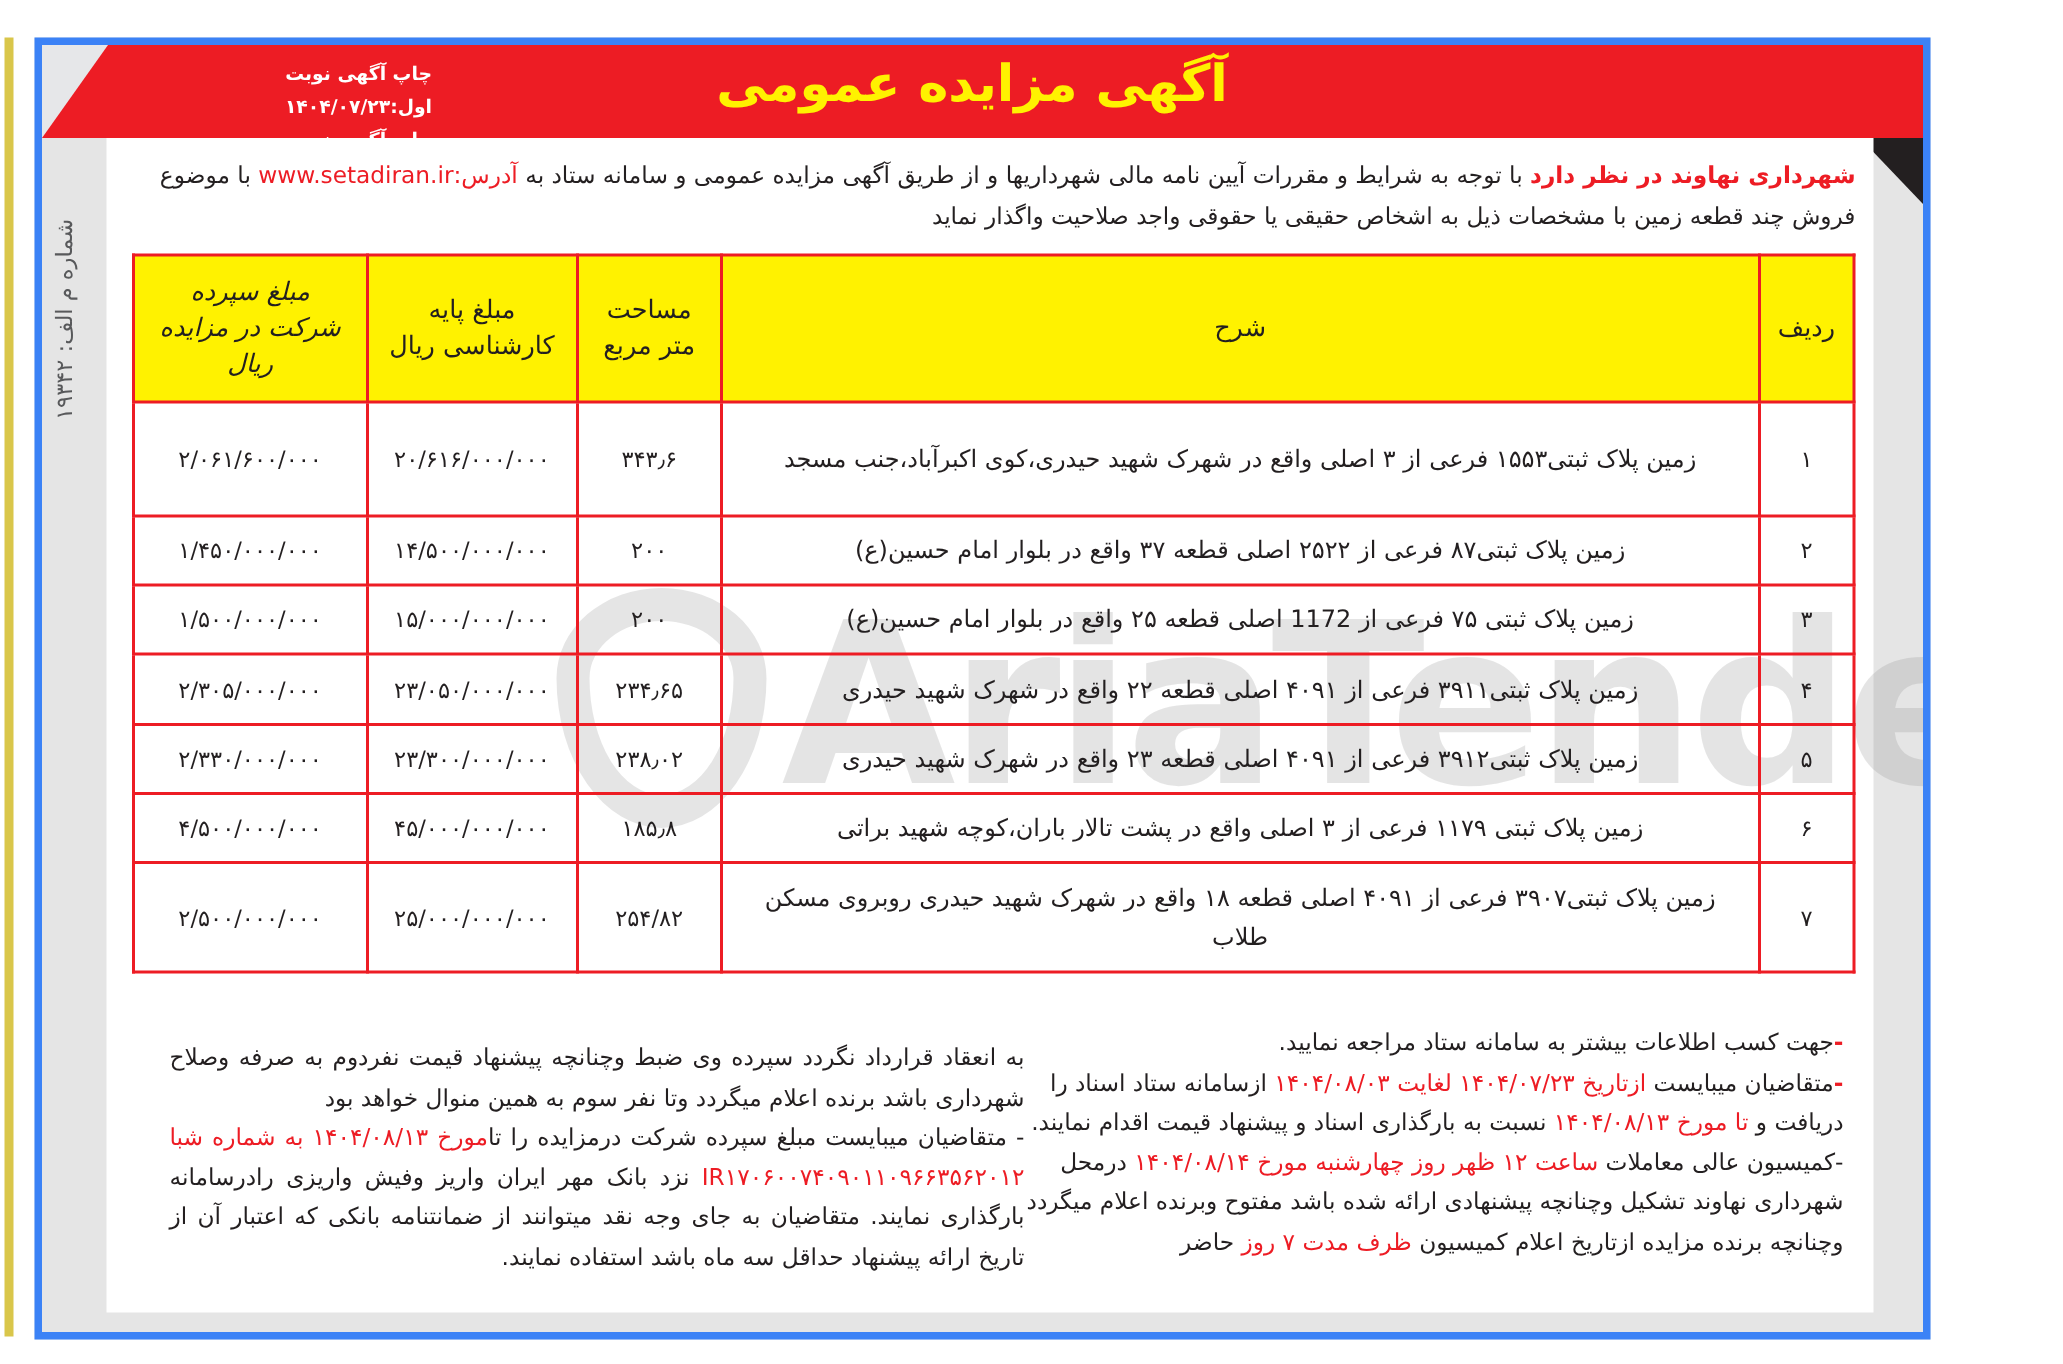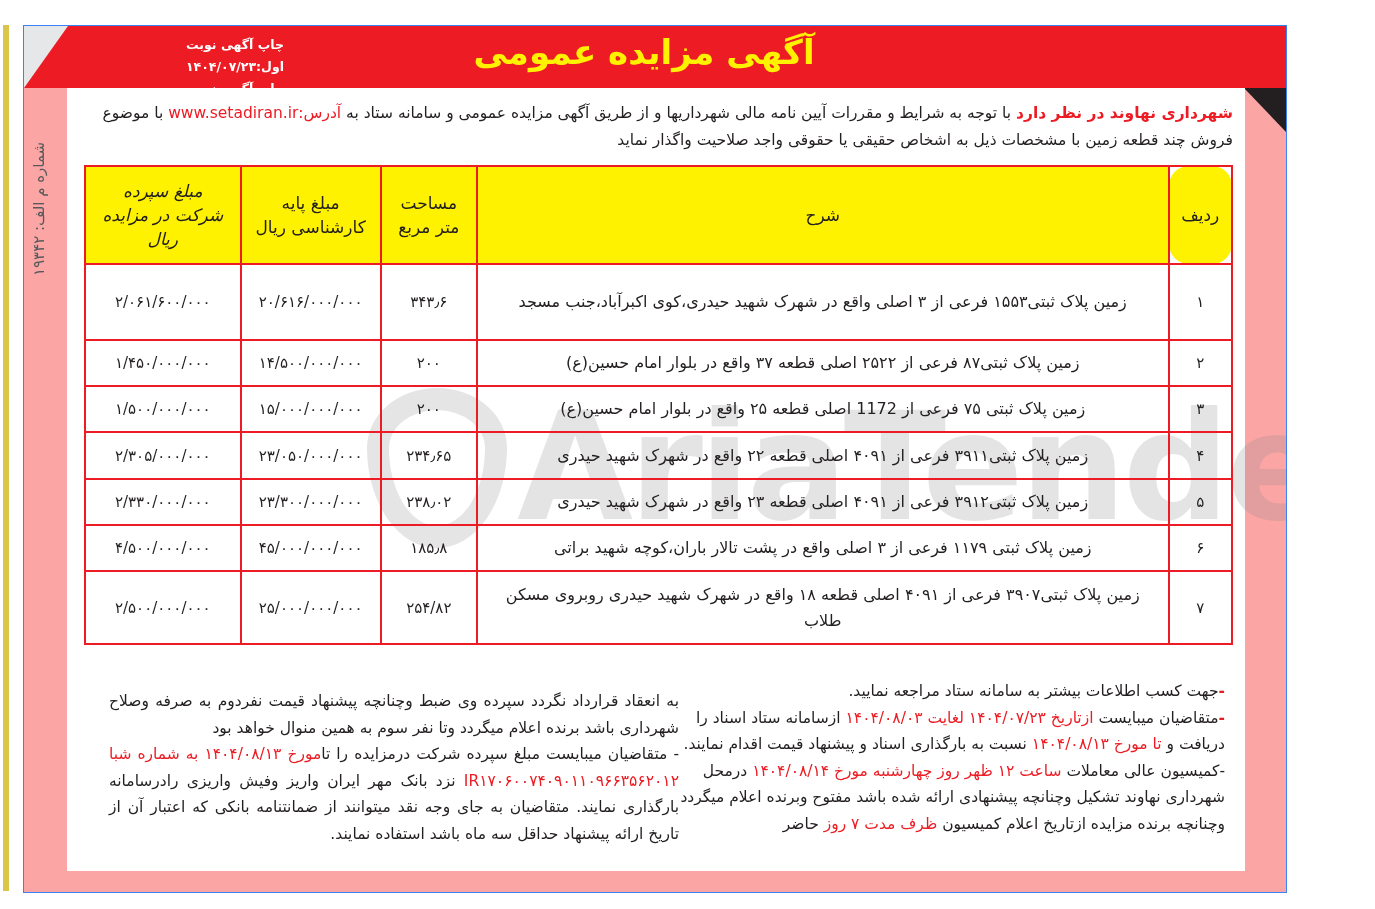--- a/index.html
+++ b/index.html
@@ -2,21 +2,21 @@
 <html><head>
 <meta charset="utf-8">
 <style>
   * { box-sizing: border-box; margin: 0; padding: 0; }
   html, body { width: 1375px; height: 909px; background: #ffffff; overflow: hidden; }
   body { position: relative; font-family: "DejaVu Sans", sans-serif; color: #231f20; }
 
   .yellow-strip { position: absolute; left: 3px; top: 25px; width: 6px; height: 866px; background: #d9c64a; }
 
   .frame { position: absolute; left: 23px; top: 25px; width: 1264px; height: 868px;
-           background: #fca5a5; border: 1px solid #3b82f6; overflow: hidden; }
+           background: #e5e5e5; border: 5px solid #3b82f6; overflow: hidden; }
 
   .side-col { position: absolute; left: 0; top: 62px; width: 43px; height: 420px; }
   .side-vert { position: absolute; left: 6px; top: 8px; width: 30px; height: 180px;
                writing-mode: vertical-rl; transform: rotate(180deg);
                font-size: 15px; color: #58595b; white-space: nowrap; text-align: left; }
 
   .header-band { position: absolute; left: 0; top: 0; width: 1264px; height: 62px; background: #ed1c24; }
   .corner-cut { position: absolute; left: 0; top: 0; width: 0; height: 0;
                 border-top: 62px solid #e6e7e9; border-right: 44px solid transparent; }
   .black-tri { position: absolute; right: 0; top: 62px; width: 0; height: 0;
@@ -34,21 +34,21 @@
            font-size: 15.5px; line-height: 27px; }
   .red { color: #ed1c24; }
   .bold-red { color: #ed1c24; font-weight: bold; }
   .ltr { direction: ltr; unicode-bidi: embed; }
 
   table.items { position: absolute; left: 17px; top: 77px; width: 1149px; border-collapse: collapse;
                 direction: rtl; font-size: 15.5px; }
   table.items th, table.items td { border: 2px solid #ed1c24; text-align: center; vertical-align: middle; }
   table.items th { background: #fff200; font-weight: normal; font-size: 17px; line-height: 24px; height: 98px; }
   table.items td { background: transparent; }
-  .c-row { width: 62px; border-radius: 20px; }
+  .c-row { width: 62px; }
   .c-desc { width: 676px; }
   .c-area { width: 94px; }
   .c-base { width: 137px; }
   .c-dep { width: 152px; font-style: italic; }
   td.num { font-family: "DejaVu Sans", sans-serif; font-size: 15px; letter-spacing: 0.5px; }
   td.desc { padding: 4px 24px; line-height: 26px; font-size: 16px; }
 
   .watermark { position: absolute; left: 300px; top: 300px; width: 820px; height: 200px;
                pointer-events: none; opacity: 0.22; }
   .wm-shield { position: absolute; left: 0; top: 0; width: 140px; height: 160px;

